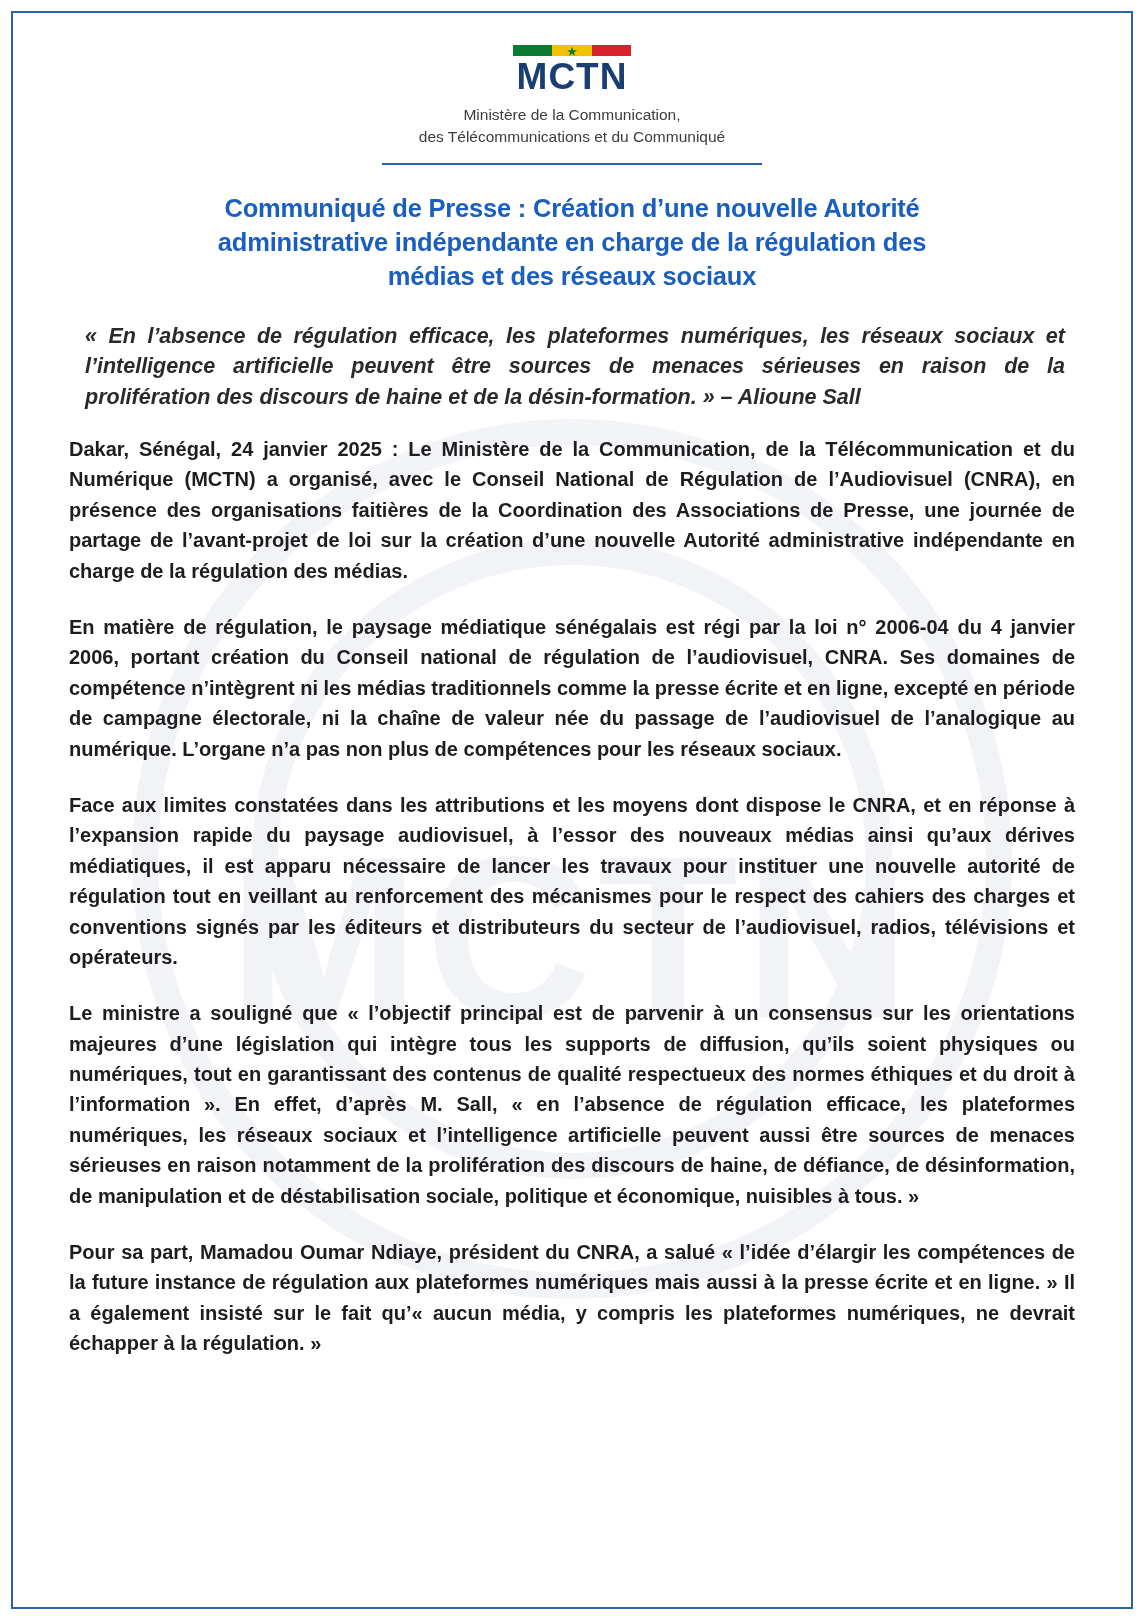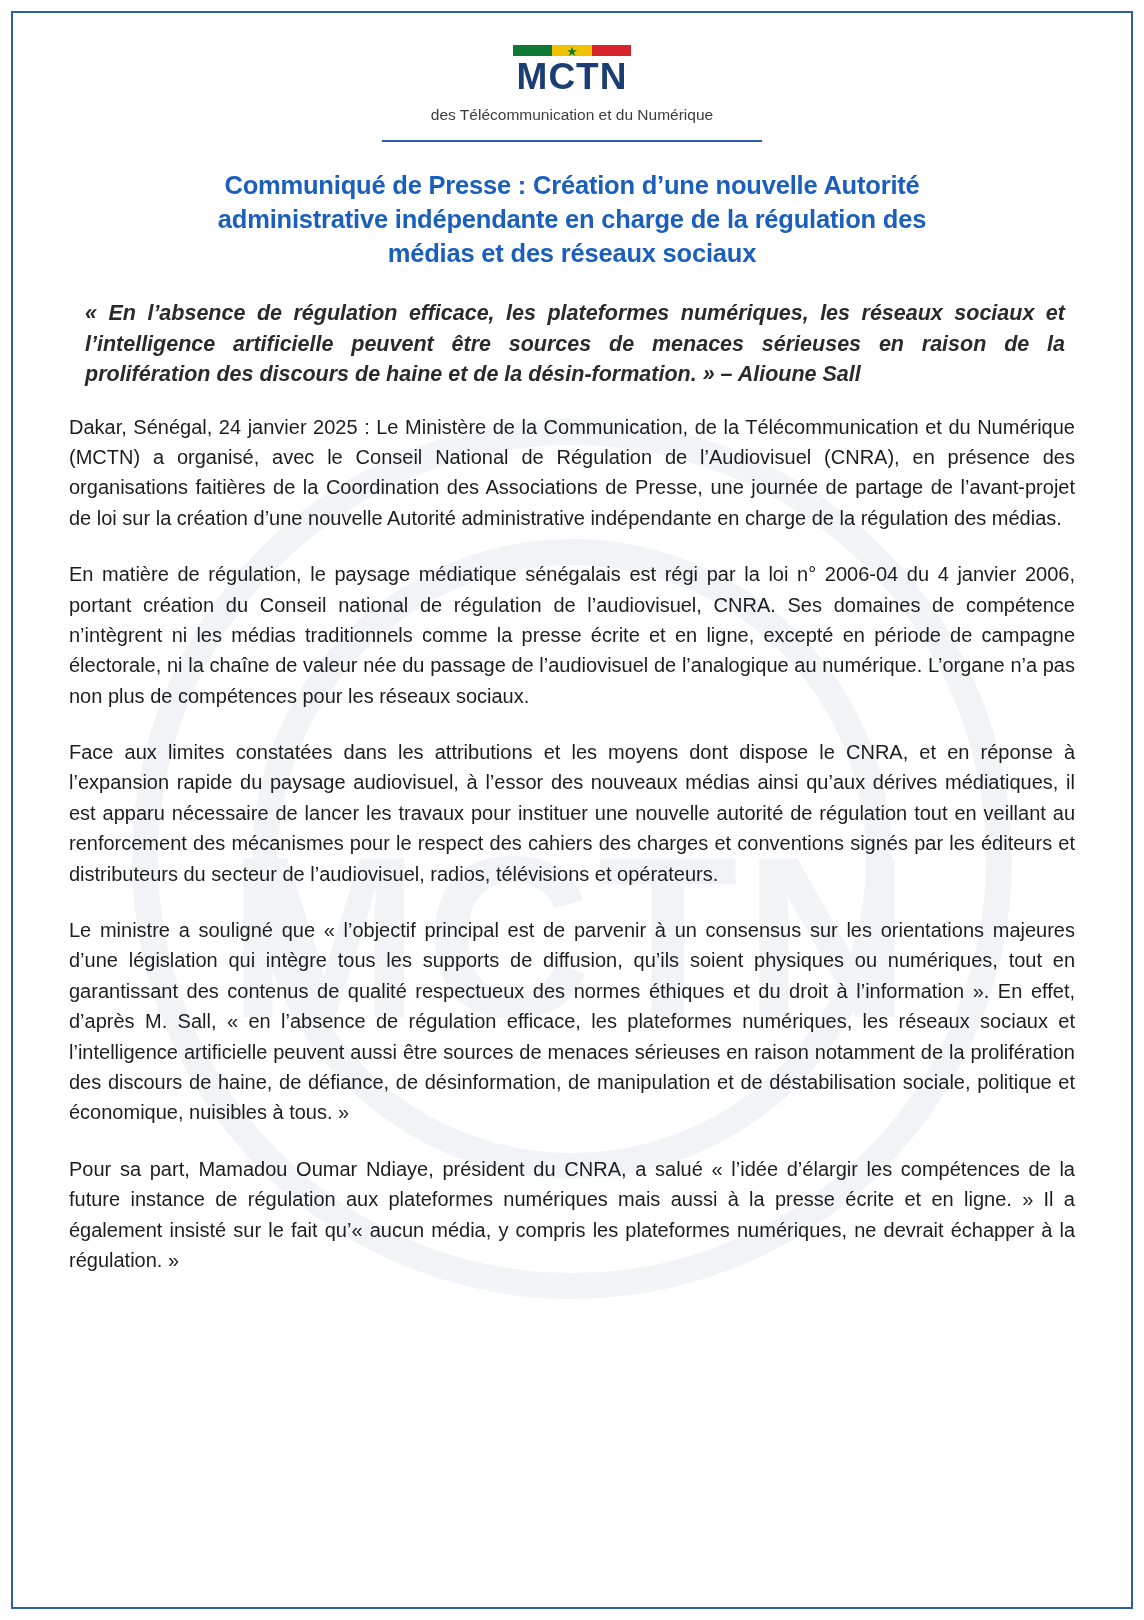--- a/index.html
+++ b/index.html
@@ -146,20 +146,21 @@
   
   .body-copy { margin-top: 22px; }
   .body-copy p {
     font-size: 20px;
     line-height: 1.52;
     color: #1d1d1d;
     text-align: justify;
     text-justify: inter-word;
     margin: 0 0 26px 0;
     hyphens: auto;
+    font-weight: bold;
   }
   .body-copy p:last-child { margin-bottom: 16px; }
 </style>
 </head>
 <body>
 
 <div class="page">
   <div class="frame"></div>
 
   <div class="watermark">
@@ -172,21 +173,22 @@
 
     <div class="header">
       <div class="flag">
         <span class="green"></span>
         <span class="yellow">
           <span class="star">★</span>
         </span>
         <span class="red"></span>
       </div>
       <div class="logo-text">MCTN</div>
-      <div class="ministry">des Télécommunication et du Numérique</div>
+      <div class="ministry">Ministère de la Communication,</div>
+      <div class="ministry">des Télécommunications et du Communiqué</div>
       <div class="header-rule"></div>
     </div>
 
     <h1 class="doc-title">Communiqué de Presse : Création d’une nouvelle Autorité administrative indépendante en charge de la régulation des médias  et des réseaux sociaux</h1>
 
     <div class="pull-quote">« En l’absence de régulation efficace, les plateformes numériques, les réseaux sociaux et l’intelligence artificielle peuvent être sources de menaces sérieuses en raison de la prolifération des discours de haine et de la désin-formation. » – Alioune Sall</div>
 
     <div class="body-copy">
       <p>Dakar, Sénégal, 24 janvier 2025 : Le Ministère de la Communication, de la Télécommunication et du Numérique (MCTN) a organisé, avec le Conseil National de Régulation de l’Audiovisuel (CNRA), en présence des organisations faitières de la Coordination des Associations de Presse, une journée de partage de l’avant-projet de loi sur la création d’une nouvelle Autorité administrative indépendante en charge de la régulation des médias.</p>
       <p>En matière de régulation, le paysage médiatique sénégalais est régi par la loi n° 2006-04 du 4 janvier 2006, portant création du Conseil national de régulation de l’audiovisuel, CNRA. Ses domaines de compétence n’intègrent ni les médias traditionnels comme la presse écrite et en ligne, excepté en période de campagne électorale, ni la chaîne de valeur née du passage de l’audiovisuel de l’analogique au numérique. L’organe n’a pas non plus de compétences pour les réseaux sociaux.</p>

